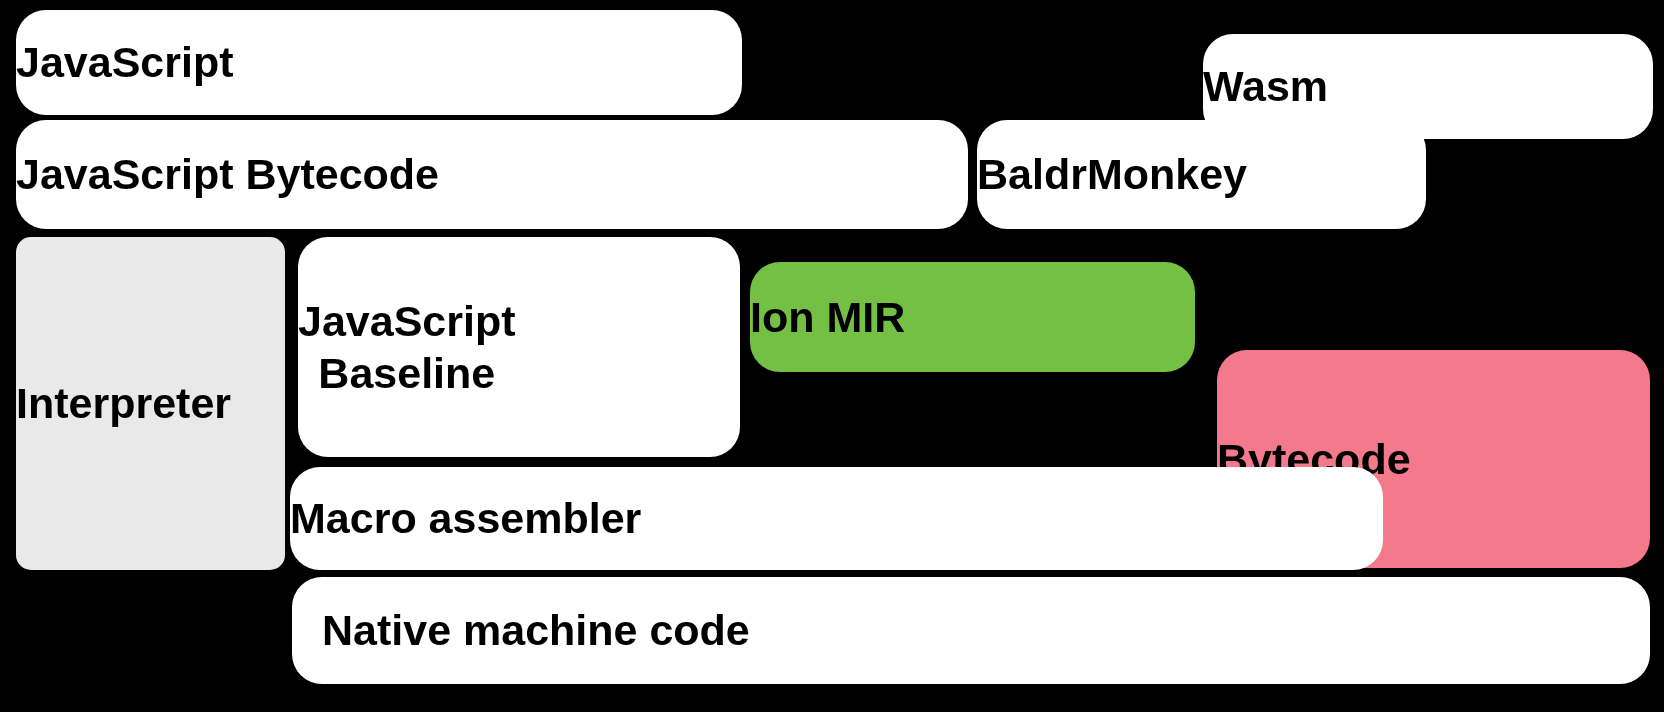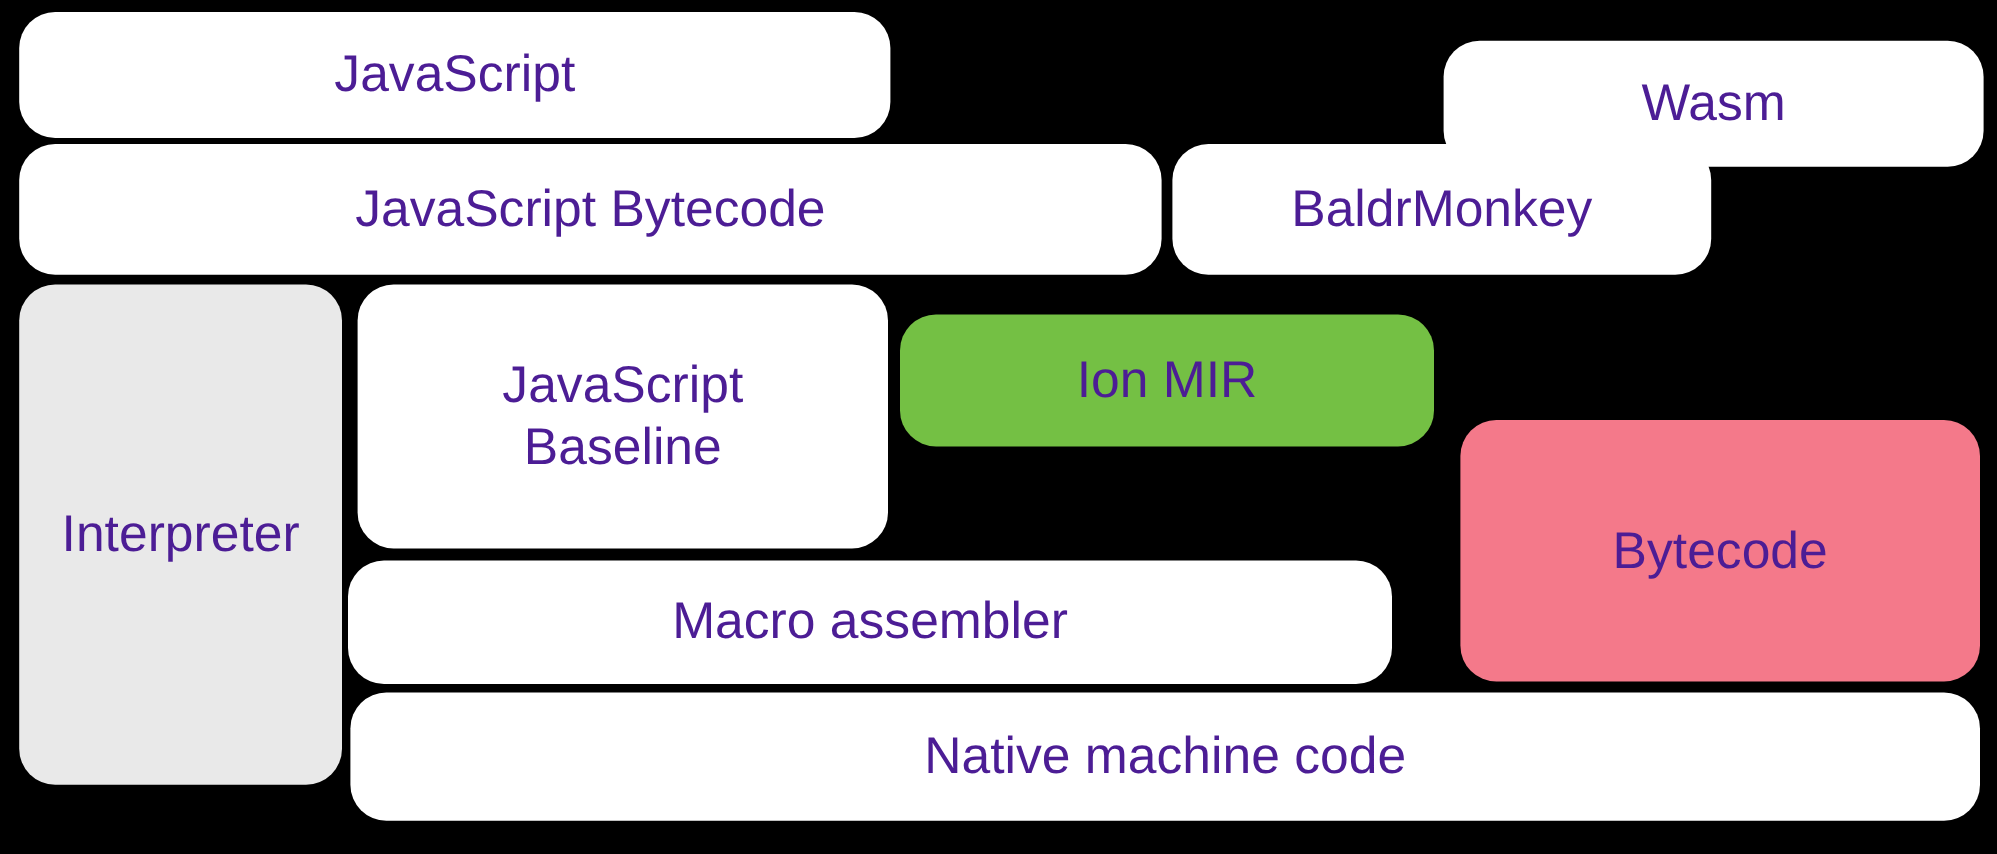--- a/index.html
+++ b/index.html
@@ -6,39 +6,40 @@
   .stage{
     position:relative;
     width:1664px;height:712px;
     background:#000;
     font-family:"Liberation Sans", sans-serif;
     overflow:hidden;
   }
   .box{
     position:absolute;
     border-radius:30px;
-    display:flex;align-items:center;justify-content:center;
+    display:flex;align-items:center;justify-content:flex-start;
     font-size:43px;line-height:1.22;
-    color:#4c1d95;
+    color:#000000;
     text-align:center;
     white-space:pre-line;
     box-sizing:border-box;
+    font-weight:bold;
   }
   
   .b-javascript      {left:16px;  top:10px;  width:726px;  height:105px;}
   .b-asmjs           {left:750px; top:10px;  width:443px;  height:105px;}
   .b-wasm            {left:1203px;top:10px;  width:450px;  height:105px;}
   .b-bytecode        {left:16px;  top:120px; width:952px;  height:109px;}
   .b-baldrmonkey     {left:977px; top:120px; width:449px;  height:109px;}
-  .b-interpreter     {left:16px;  top:237px; width:269px;  height:417px;}
+  .b-interpreter     {left:16px;  top:237px; width:269px;  height:333px;border-radius:15px;}
   .b-baseline        {left:298px; top:237px; width:442px;  height:220px;}
   .b-ion-mir         {left:750px; top:237px; width:445px;  height:110px;margin-top:25px;}
   .b-ion-lir         {left:750px; top:357px; width:445px;  height:100px;}
   .b-cranelift       {left:1217px;top:350px; width:433px;  height:218px;}
-  .b-macro-assembler {left:290px; top:467px; width:870px;  height:103px;}
+  .b-macro-assembler {left:290px; top:467px; width:1093px;  height:103px;}
   .b-native          {left:292px; top:577px; width:1358px; height:107px;}
 </style>
 </head>
 <body>
 
 <div class="stage" style="background-color: rgb(0, 0, 0);">
 
   <div class="box b-javascript" style="background-color: rgb(255, 255, 255);">
     <span>JavaScript</span>
   </div>
@@ -71,17 +72,17 @@
 
 
   <div class="box b-cranelift" style="background-color: rgb(244, 121, 138);">
     <span>Bytecode</span>
   </div>
 
   <div class="box b-macro-assembler" style="background-color: rgb(255, 255, 255);">
     <span>Macro assembler</span>
   </div>
 
-  <div class="box b-native" style="background-color: rgb(255, 255, 255);">
+  <div class="box b-native" style="background-color: rgb(255, 255, 255); padding-left: 30px;">
     <span>Native machine code</span>
   </div>
 
 </div>
 
 </body></html>

